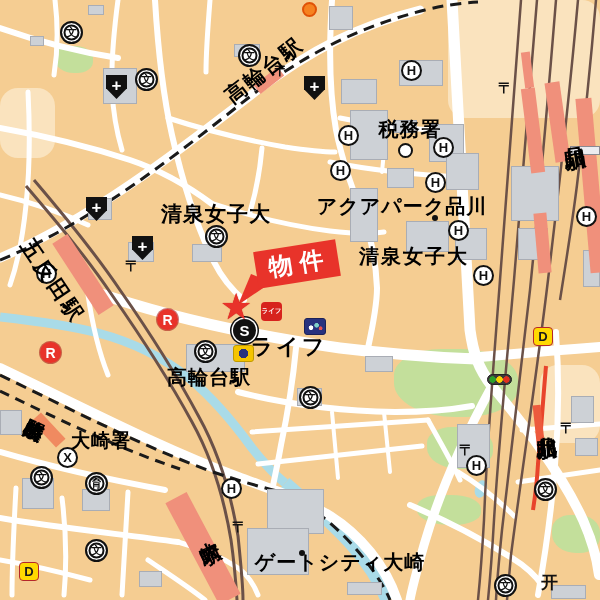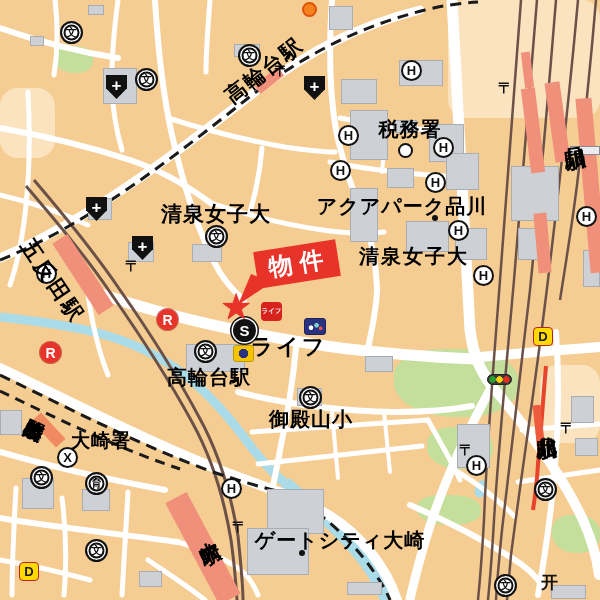--- a/index.html
+++ b/index.html
@@ -244,20 +244,19 @@
   <div class="lbl v" style="left:546px;top:423px;font-size:20px;letter-spacing:1px;transform:translate(-50%,-50%) rotate(-3deg);">北品川駅</div>
   <div class="lbl v" style="left:200px;top:531px;font-size:20px;letter-spacing:2px;transform:translate(-50%,-50%) rotate(-25deg);">大崎駅</div>
   <div class="lbl v" style="left:45px;top:408px;font-size:19px;transform:translate(-50%,-50%) rotate(25deg);">大崎広小路駅</div>
 
   <div class="lbl" style="left:216px;top:213px;font-size:21px;letter-spacing:1px;transform:translate(-50%,-50%);">清泉女子大</div>
   <div class="lbl" style="left:410px;top:129px;font-size:20px;letter-spacing:1px;transform:translate(-50%,-50%);">税務署</div>
   <div class="lbl" style="left:402px;top:206px;font-size:20px;letter-spacing:1px;transform:translate(-50%,-50%);">アクアパーク品川</div>
   <div class="lbl" style="left:414px;top:256px;font-size:20px;letter-spacing:2px;transform:translate(-50%,-50%);">清泉女子大</div>
   <div class="lbl" style="left:289px;top:347px;font-size:22px;letter-spacing:3px;transform:translate(-50%,-50%);">ライフ</div>
   <div class="lbl" style="left:209px;top:377px;font-size:20px;letter-spacing:1px;transform:translate(-50%,-50%);">高輪台駅</div>
-  <div class="lbl" style="left:311px;top:419px;font-size:20px;letter-spacing:1px;transform:translate(-50%,-50%);">御殿山小</div>
   <div class="lbl" style="left:101px;top:440px;font-size:19px;letter-spacing:1px;transform:translate(-50%,-50%);">大崎署</div>
-  <div class="lbl" style="left:340px;top:540px;font-size:20px;letter-spacing:1px;transform:translate(-50%,-50%);">ゲートシティ大崎</div>
+  <div class="lbl" style="left:340px;top:562px;font-size:20px;letter-spacing:1px;transform:translate(-50%,-50%);">ゲートシティ大崎</div>
 
   <div class="ic star" style="left:220px;top:289px;">★</div>
   <div class="callout" style="left:297px;top:264px;transform:translate(-50%,-50%) rotate(-9deg);">物件</div>
 
 </div>
 
 </body></html>

